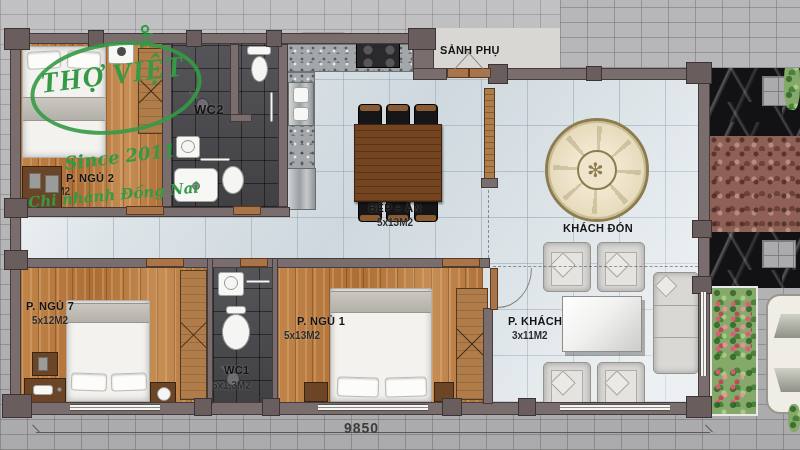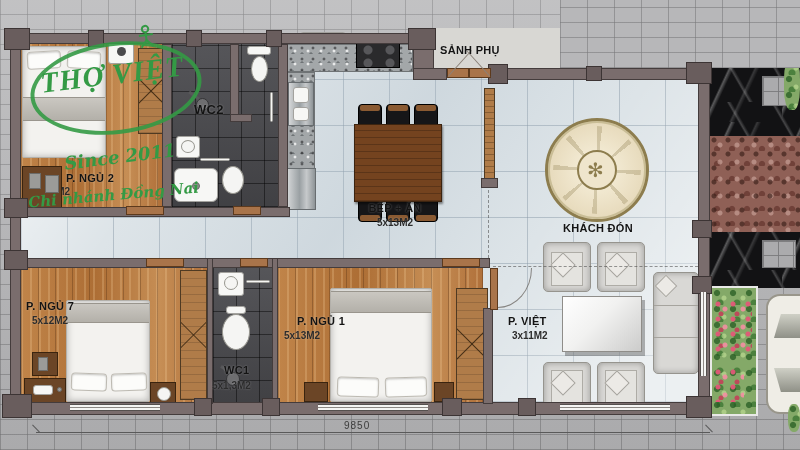--- a/index.html
+++ b/index.html
@@ -85,21 +85,21 @@
       linear-gradient(rgba(122,122,124,.9) 1px, transparent 1px),
       linear-gradient(90deg, rgba(122,122,124,.9) 1px, transparent 1px);
       background-size:15px 14px;}
   .car{background:#efede6;border:2px solid #99968b;border-radius:14px 4px 4px 14px;}
   .glassband{background:linear-gradient(#cfd0c6,#8f9087);}
   .medal{border-radius:50%;}
   
   .lbl{font-weight:bold;font-size:11px;color:#131313;letter-spacing:.3px;white-space:nowrap;
        text-shadow:0 0 2px rgba(255,255,255,.35);}
   .lblsize{font-weight:bold;font-size:10px;color:#2c2c2c;white-space:nowrap;text-shadow:0 0 2px rgba(255,255,255,.3);}
-  .dim{font-weight:normal;font-size:10px;color:#3c3c3c;letter-spacing:1px;}
+  .dim{font-weight:bold;font-size:14px;color:#3c3c3c;letter-spacing:1px;}
   .logo-el{border:4px solid rgba(52,154,69,.9);border-radius:50%;transform:rotate(-7deg);}
   .logo-t{font-family:"Liberation Serif",serif;font-style:italic;font-weight:bold;color:#349a45;
           font-size:29px;transform:rotate(-7deg);white-space:nowrap;letter-spacing:1px;}
   .logo-s{font-family:"DejaVu Serif",serif;font-style:italic;font-weight:bold;color:#349a45;
           font-size:18px;transform:rotate(-7deg);white-space:nowrap;}
   .logo-b{font-family:"DejaVu Serif",serif;font-style:italic;font-weight:bold;color:#349a45;
           font-size:15px;transform:rotate(-5deg);white-space:nowrap;}
   .medglyph{font-size:20px;color:#8d7d4e;}
 </style>
 </head>
@@ -316,21 +316,21 @@
   <div class="p lbl" style="left:440px;top:44px;z-index:40;">SẢNH PHỤ</div>
   <div class="p lbl" style="left:352px;top:202px;width:86px;text-align:center;z-index:40;">BẾP + ĂN</div>
   <div class="p lblsize" style="left:352px;top:217px;width:86px;text-align:center;z-index:40;">5x13M2</div>
   <div class="p lbl" style="left:558px;top:222px;width:80px;text-align:center;z-index:40;">KHÁCH ĐÓN</div>
   <div class="p lbl" style="left:26px;top:300px;z-index:40;">P. NGỦ 7</div>
   <div class="p lblsize" style="left:32px;top:315px;z-index:40;">5x12M2</div>
   <div class="p lbl" style="left:224px;top:364px;z-index:40;">WC1</div>
   <div class="p lblsize" style="left:212px;top:380px;z-index:40;">5x1,3M2</div>
   <div class="p lbl" style="left:281px;top:315px;z-index:40;margin-left:16px;">P. NGỦ 1</div>
   <div class="p lblsize" style="left:284px;top:330px;z-index:40;">5x13M2</div>
-  <div class="p lbl" style="left:508px;top:315px;z-index:40;">P. VIỆT</div>
+  <div class="p lbl" style="left:508px;top:315px;z-index:40;">P. KHÁCH</div>
   <div class="p lblsize" style="left:512px;top:330px;z-index:40;">3x11M2</div>
 
   <div class="p" style="left:36px;top:432px;width:674px;height:0;border-top:1px solid #5a5a5a;z-index:40;"></div>
   <div class="p" style="left:31px;top:428px;width:10px;height:1px;background:#5a5a5a;transform:rotate(45deg);z-index:40;"></div>
   <div class="p" style="left:704px;top:428px;width:10px;height:1px;background:#5a5a5a;transform:rotate(45deg);z-index:40;"></div>
   <div class="p dim" style="left:344px;top:420px;z-index:40;">9850</div>
 
   <div class="p logo-el" style="left:30px;top:42px;width:172px;height:92px;z-index:50;"></div>
   <div class="p logo-t" style="left:40px;top:58px;z-index:51;">THỢ VIỆT</div>
   <svg class="p" style="left:136px;top:24px;z-index:51;transform:rotate(-8deg);" width="20" height="24" viewBox="0 0 20 24">

